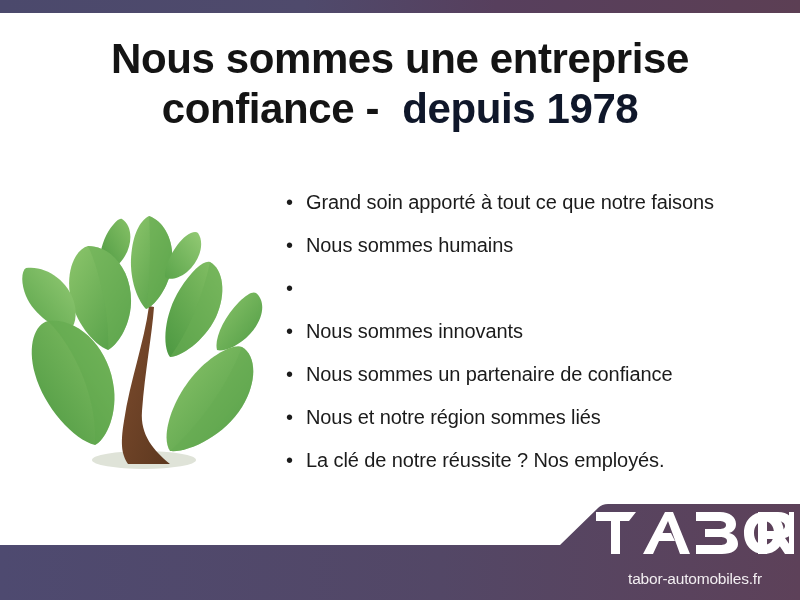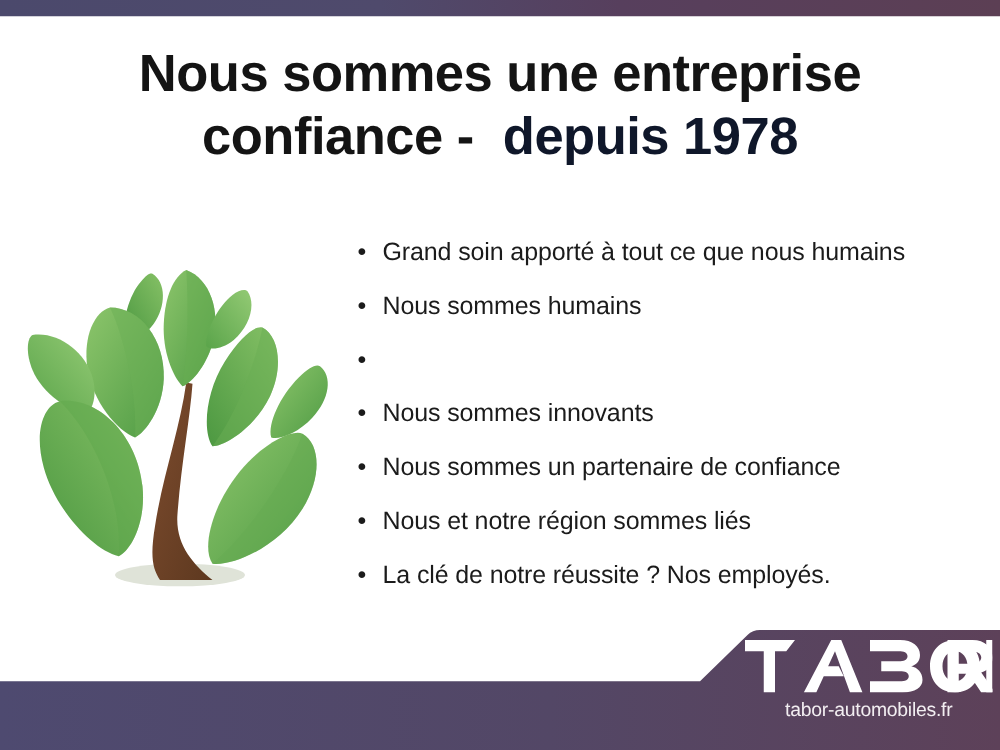--- a/index.html
+++ b/index.html
@@ -63,21 +63,21 @@
     font-size:20px;line-height:28px;color:#1b1b1b;
     white-space:nowrap;letter-spacing:-0.1px;
   }
 
   
   .logo{
     position:absolute;left:596px;top:512px;width:200px;height:70px;
   }
   .logo-mark{display:block;width:198px;height:42px;}
   .logo-url{
-    margin-top:6px;
+    margin-top:16px;
     font-size:15.5px;color:#f2eef1;letter-spacing:-0.2px;
     text-align:center;width:198px;
     font-family:"Liberation Sans", sans-serif;
   }
 </style>
 </head>
 <body>
 
 <div id="slide">
 
@@ -140,21 +140,21 @@
 
         <path d="M224 164 C 238 172, 240 198, 224 224 C 206 253, 170 270, 152 268 C 143 255, 152 221, 174 194 C 192 172, 216 160, 224 164 Z" fill="url(#lgA)"></path>
         <path d="M224 164 C 238 172, 240 198, 224 224 C 206 253, 170 270, 152 268 C 182 242, 212 198, 224 164 Z" fill="#66ab51" opacity="0.45"></path>
       </g>
     </svg>
   </div>
 
   <div class="bullets">
     <div class="bullet-row">
       <span class="bullet-dot">•</span>
-      <span class="bullet-text">Grand soin apporté à tout ce que nous humains</span>
+      <span class="bullet-text">Grand soin apporté à tout ce que notre faisons</span>
     </div>
     <div class="bullet-row">
       <span class="bullet-dot">•</span>
       <span class="bullet-text">Nous sommes humains</span>
     </div>
     <div class="bullet-row">
       <span class="bullet-dot">•</span>
     </div>
     <div class="bullet-row">
       <span class="bullet-dot">•</span>

